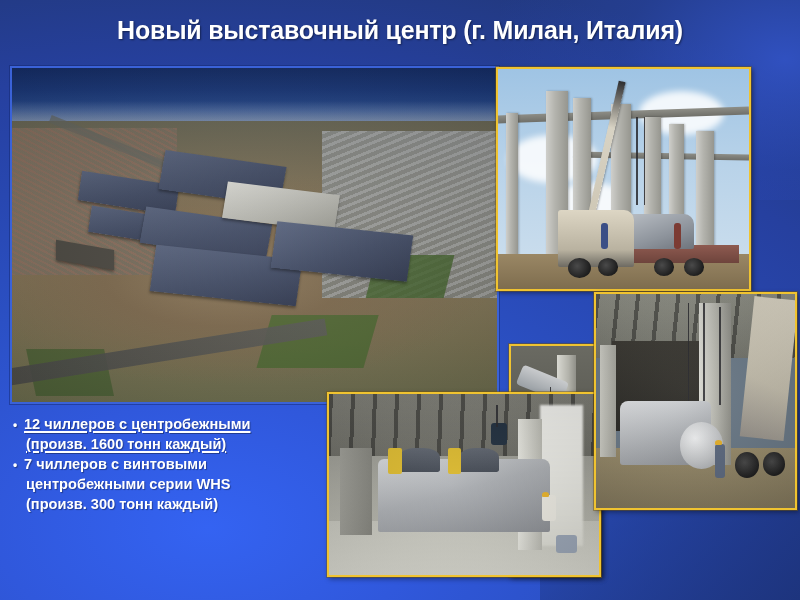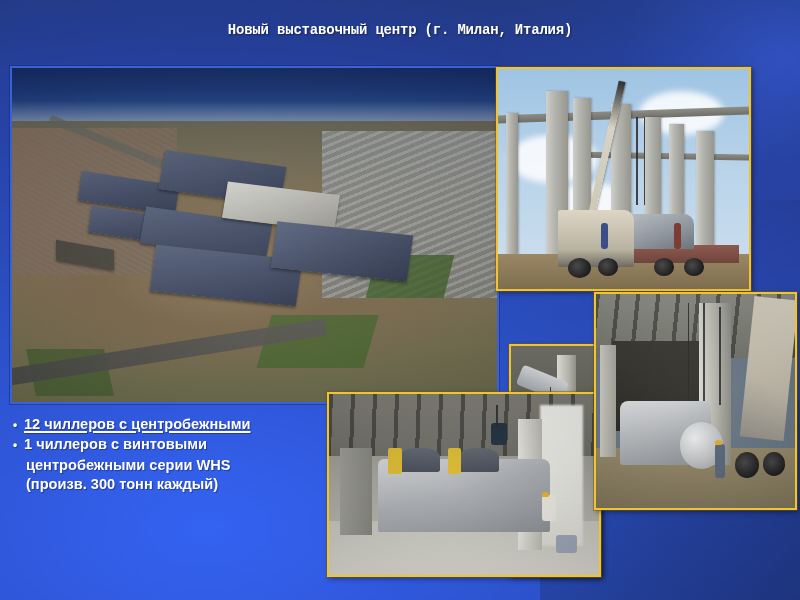--- a/index.html
+++ b/index.html
@@ -34,27 +34,26 @@
   }
 
   
   #slide-title {
     position: absolute;
     left: 0;
     top: 17px;
     width: 800px;
     text-align: center;
     color: #ffffff;
-    font-size: 14px;
+    font-size: 25px;
     font-weight: bold;
     letter-spacing: -0.2px;
     line-height: 26px;
     text-shadow: 1px 1px 2px rgba(0,0,0,0.45);
     white-space: nowrap;
-    font-family: Liberation Mono, monospace;
   }
 
   
   .photo {
     position: absolute;
     overflow: hidden;
     background: #6b7a88;
   }
   .photo .inner { position: absolute; inset: 0; }
   .gold {
@@ -447,25 +446,26 @@
     </div>
   </div>
 
   <div id="bullets">
 
 
     <div class="bullet-item">
       <span class="bullet-line">
         <span class="bullet-dot"></span><span class="u">12 чиллеров с центробежными</span>
       </span>
+      <span class="bullet-line ind"><span class="u">(произв. 1600 тонн каждый)</span></span>
     </div>
 
     <div class="bullet-item">
       <span class="bullet-line">
-        <span class="bullet-dot"></span><span>1 чиллеров с винтовыми</span>
+        <span class="bullet-dot"></span><span>7 чиллеров с винтовыми</span>
       </span>
       <span class="bullet-line ind"><span>центробежными серии WHS</span></span>
       <span class="bullet-line ind"><span>(произв. 300 тонн каждый)</span></span>
     </div>
 
   </div>
 
 </div>
 
 </body></html>

